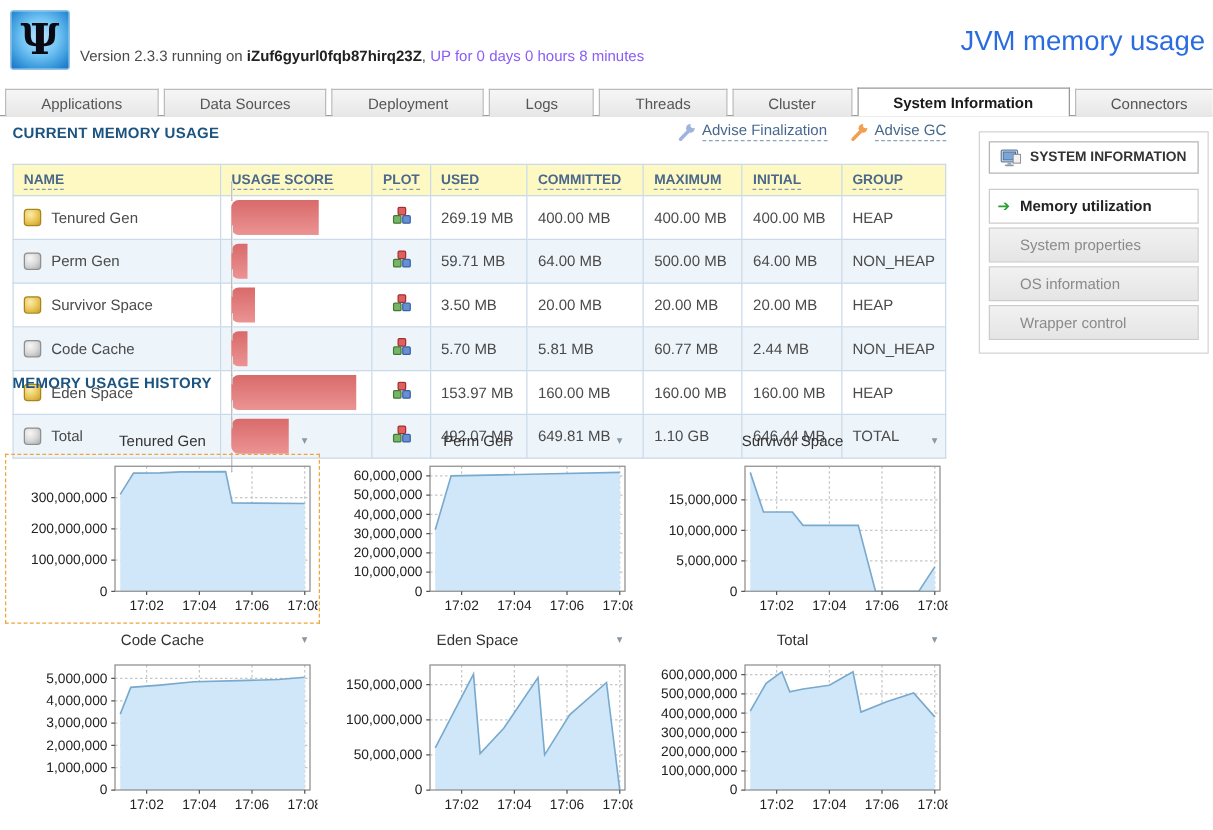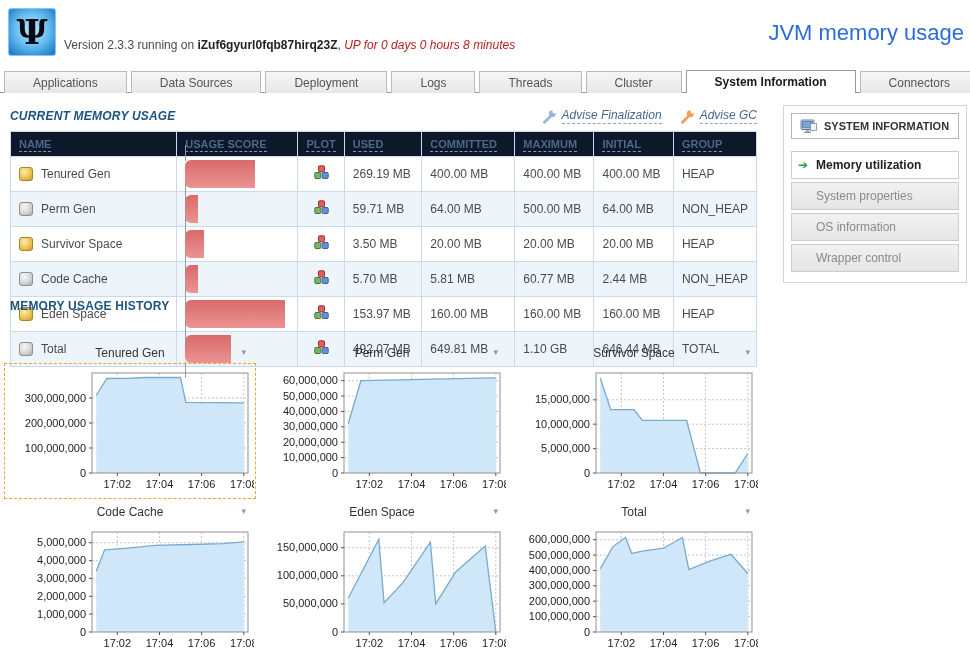--- a/index.html
+++ b/index.html
@@ -14,45 +14,45 @@
   .logo {
     position: absolute; left: 8px; top: 8px; width: 48px; height: 48px;
     background: radial-gradient(circle at 50% 45%, #bfe6ff 0%, #6ec2f2 45%, #2f8fd6 80%, #1b6fbe 100%);
     border: 1px solid #8fc4e8; border-radius: 3px;
     display: flex; align-items: center; justify-content: center;
     font-size: 34px; font-weight: bold; color: #0a0a14;
     font-family: "DejaVu Serif", serif;
   }
   .version-line { position: absolute; left: 64px; top: 38px; font-size: 12px; color: #4a4a4a; }
   .version-line .host { font-weight: bold; color: #222; }
-  .version-line .up { color: #b91c1c; font-style: italic; }
+  .version-line .up { color: #8b5cf6; }
   .page-title { position: absolute; right: 6px; top: 20px; font-size: 22px; color: #2a6cdf; }
   
   .tabbar { position: absolute; top: 70px; left: 0; width: 970px; height: 23px;
             border-bottom: 1px solid #9a9a9a; padding-left: 4px; display: flex; gap: 4px; }
   .tab {
     display: inline-flex; align-items: center; padding: 0 28px; height: 22px; margin-top: 1px;
     background: linear-gradient(#f6f6f6, #e7e7e7); border: 1px solid #bbb; border-bottom: none;
     color: #555; cursor: pointer; white-space: nowrap;
   }
   .tab.active {
     background: #fff; font-weight: bold; color: #1a1a1a; border-color: #999;
     height: 23px; margin-top: 0; margin-bottom: -1px;
   }
   
   .section-head { font-weight: bold; font-size: 12px; color: #1b5480; letter-spacing: .2px; }
-  .cmu-row { position: absolute; top: 108px; left: 10px; width: 747px; display: flex; align-items: center; font-style: italic; }
+  .cmu-row { position: absolute; top: 97px; left: 10px; width: 747px; display: flex; align-items: flex-end; }
   .cmu-actions { margin-left: auto; display: flex; gap: 18px; align-items: center; }
   .advise-link { display: inline-flex; align-items: center; gap: 5px; cursor: pointer; }
   .advise-link .txt { color: #47688e; border-bottom: 1px dashed #8aa3bf; padding-bottom: 1px; }
   
   table.mem { position: absolute; top: 131px; left: 10px; width: 747px; border-collapse: collapse; }
   table.mem th, table.mem td { border: 1px solid #c9daea; padding: 3px 8px; font-size: 12px; }
   table.mem thead th {
-    background: #0f172a; color: #49688c; font-size: 11px; font-weight: bold; text-align: left; height: 25px;
+    background: #fef9c3; color: #49688c; font-size: 11px; font-weight: bold; text-align: left; height: 25px;
   }
   table.mem thead th span { border-bottom: 1px dashed #7e97b5; padding-bottom: 1px; }
   table.mem tbody tr:nth-child(even) td { background: #edf4fa; }
   table.mem td { height: 27px; color: #4a4a4a; }
   .namecell { display: flex; align-items: center; gap: 8px; }
   .box-icon { width: 14px; height: 14px; border-radius: 3px; flex: 0 0 auto; }
   .box-gold { background: radial-gradient(circle at 35% 30%, #f9ecb0, #ecc95c 50%, #c99d2a); border: 1px solid #a8861e; }
   .box-gray { background: radial-gradient(circle at 35% 30%, #f7f7f7, #dadada 50%, #ababab); border: 1px solid #8f8f8f; }
   .scorebar { width: 120px; height: 12px; border: 1px solid #999; border-radius: 7px; background: #fff;
               overflow: hidden; box-shadow: inset 0 1px 2px rgba(0,0,0,.15); }

